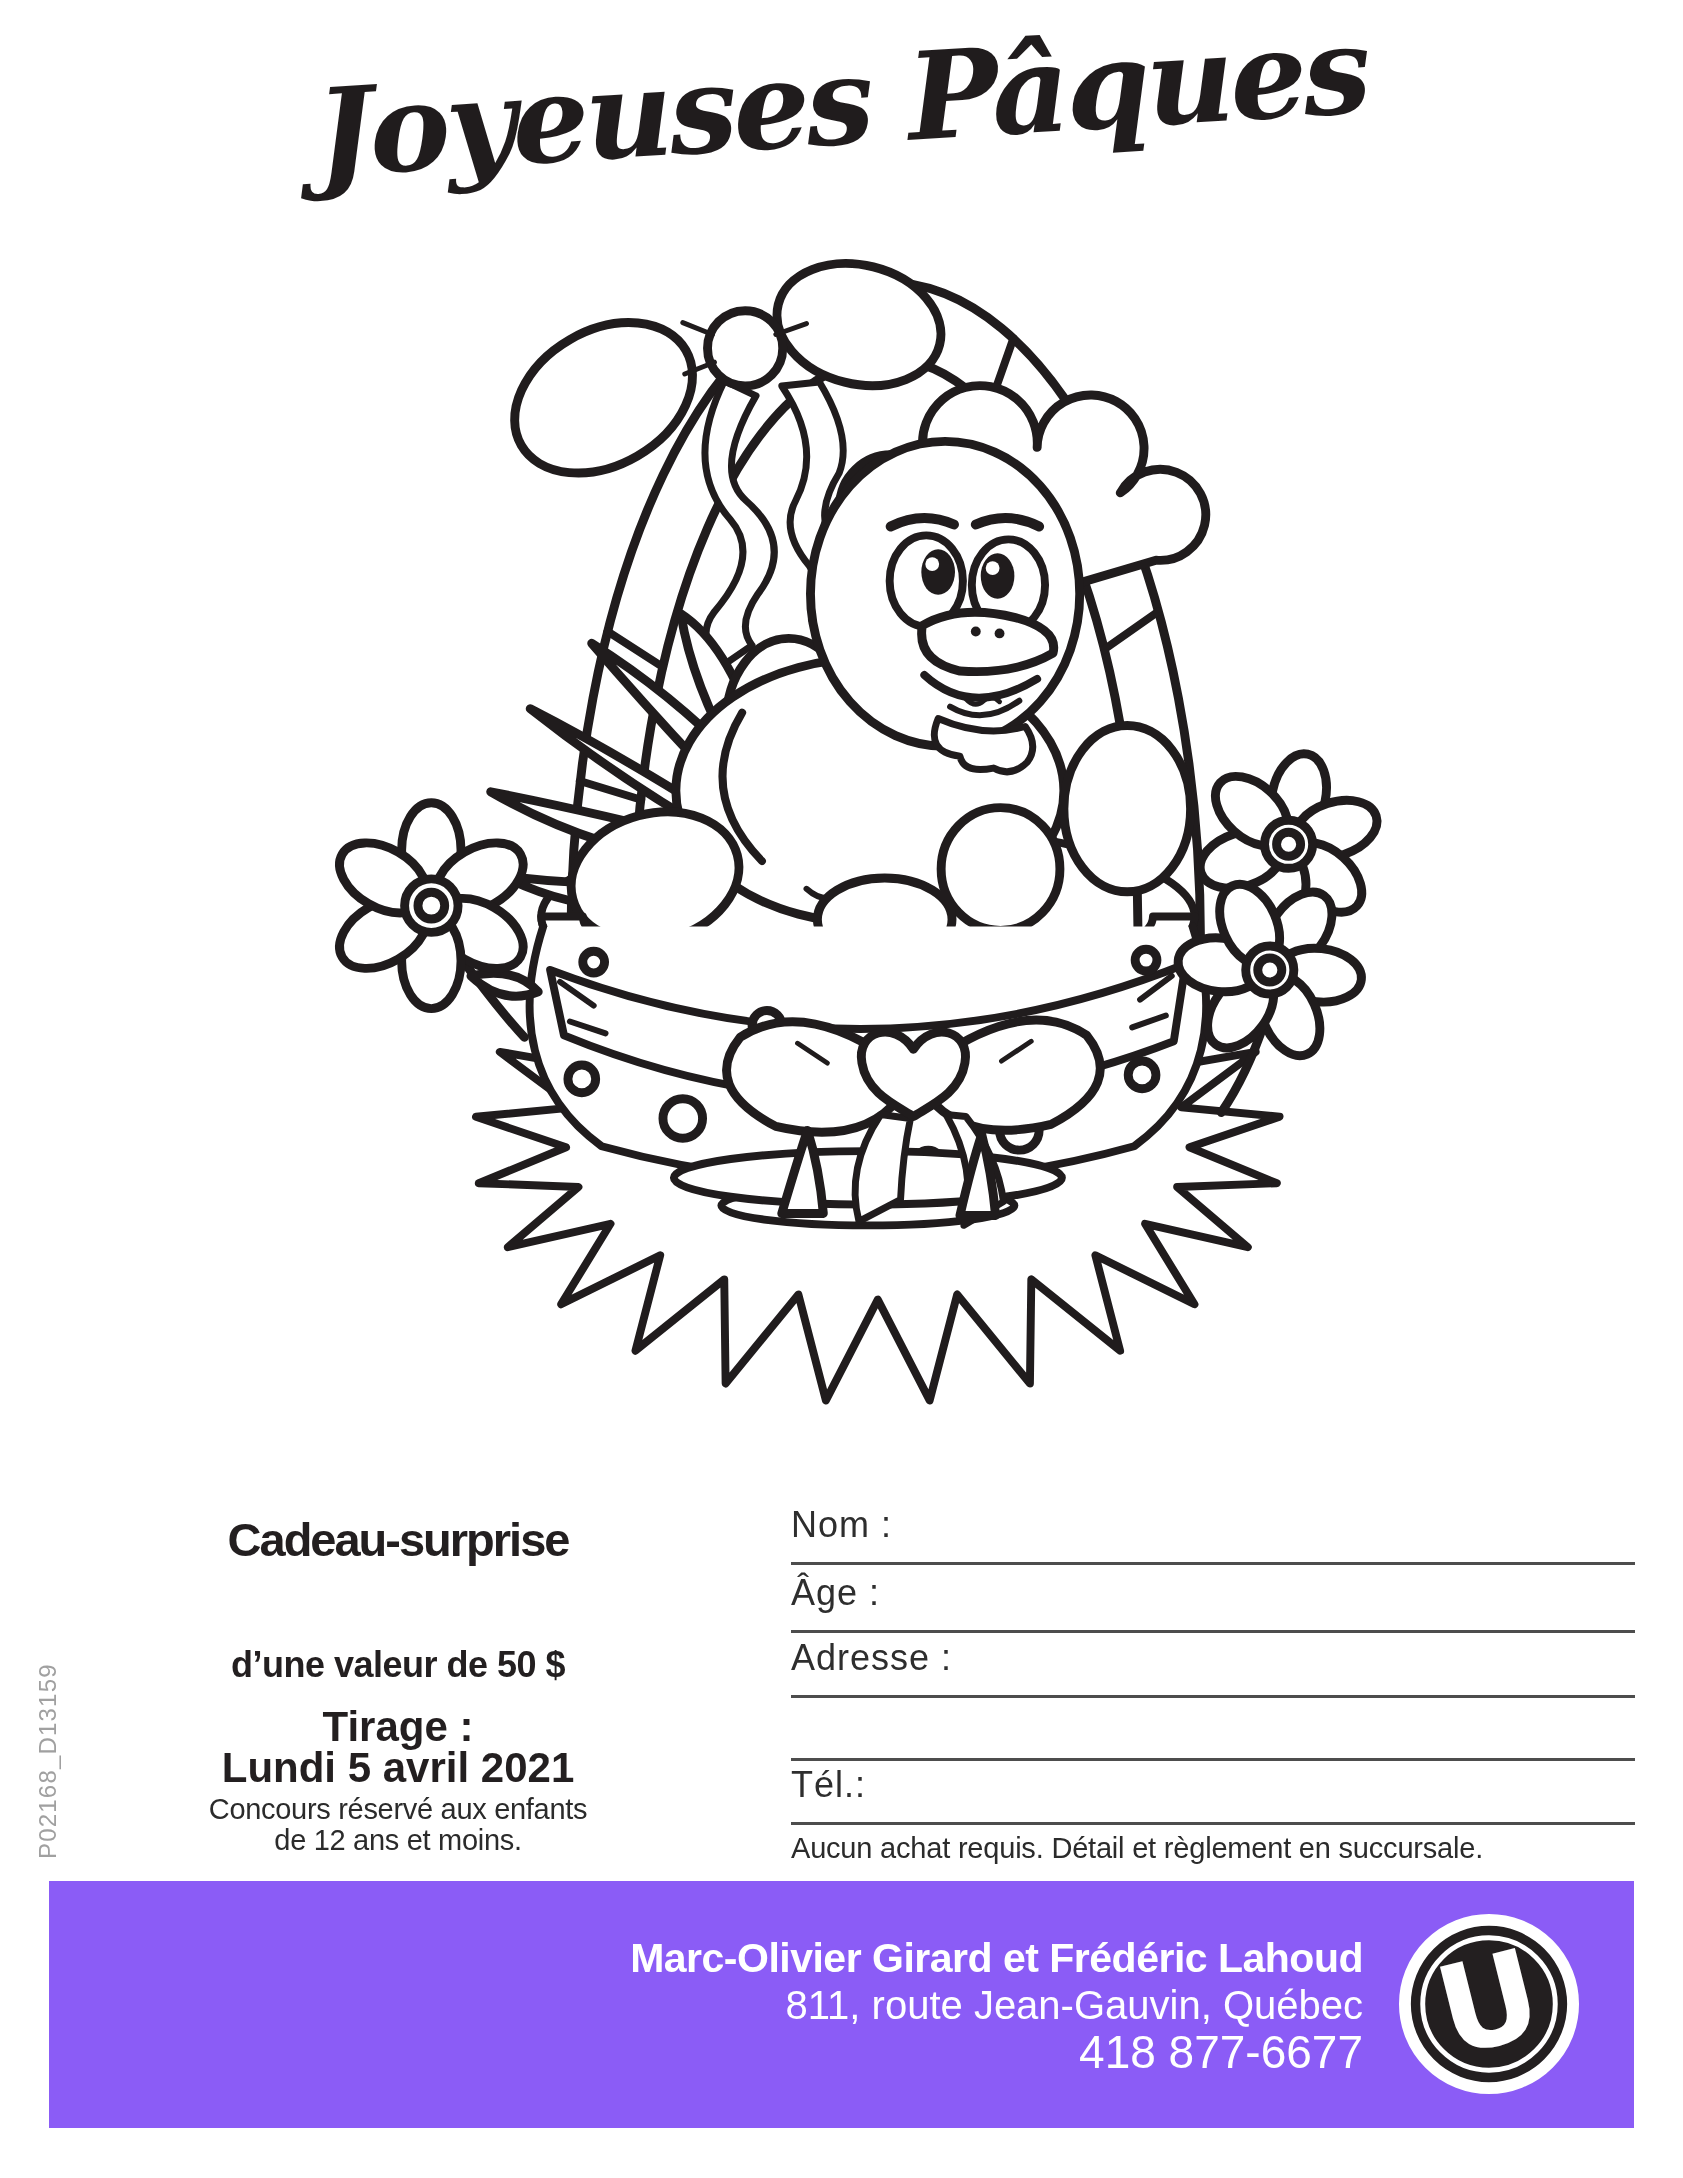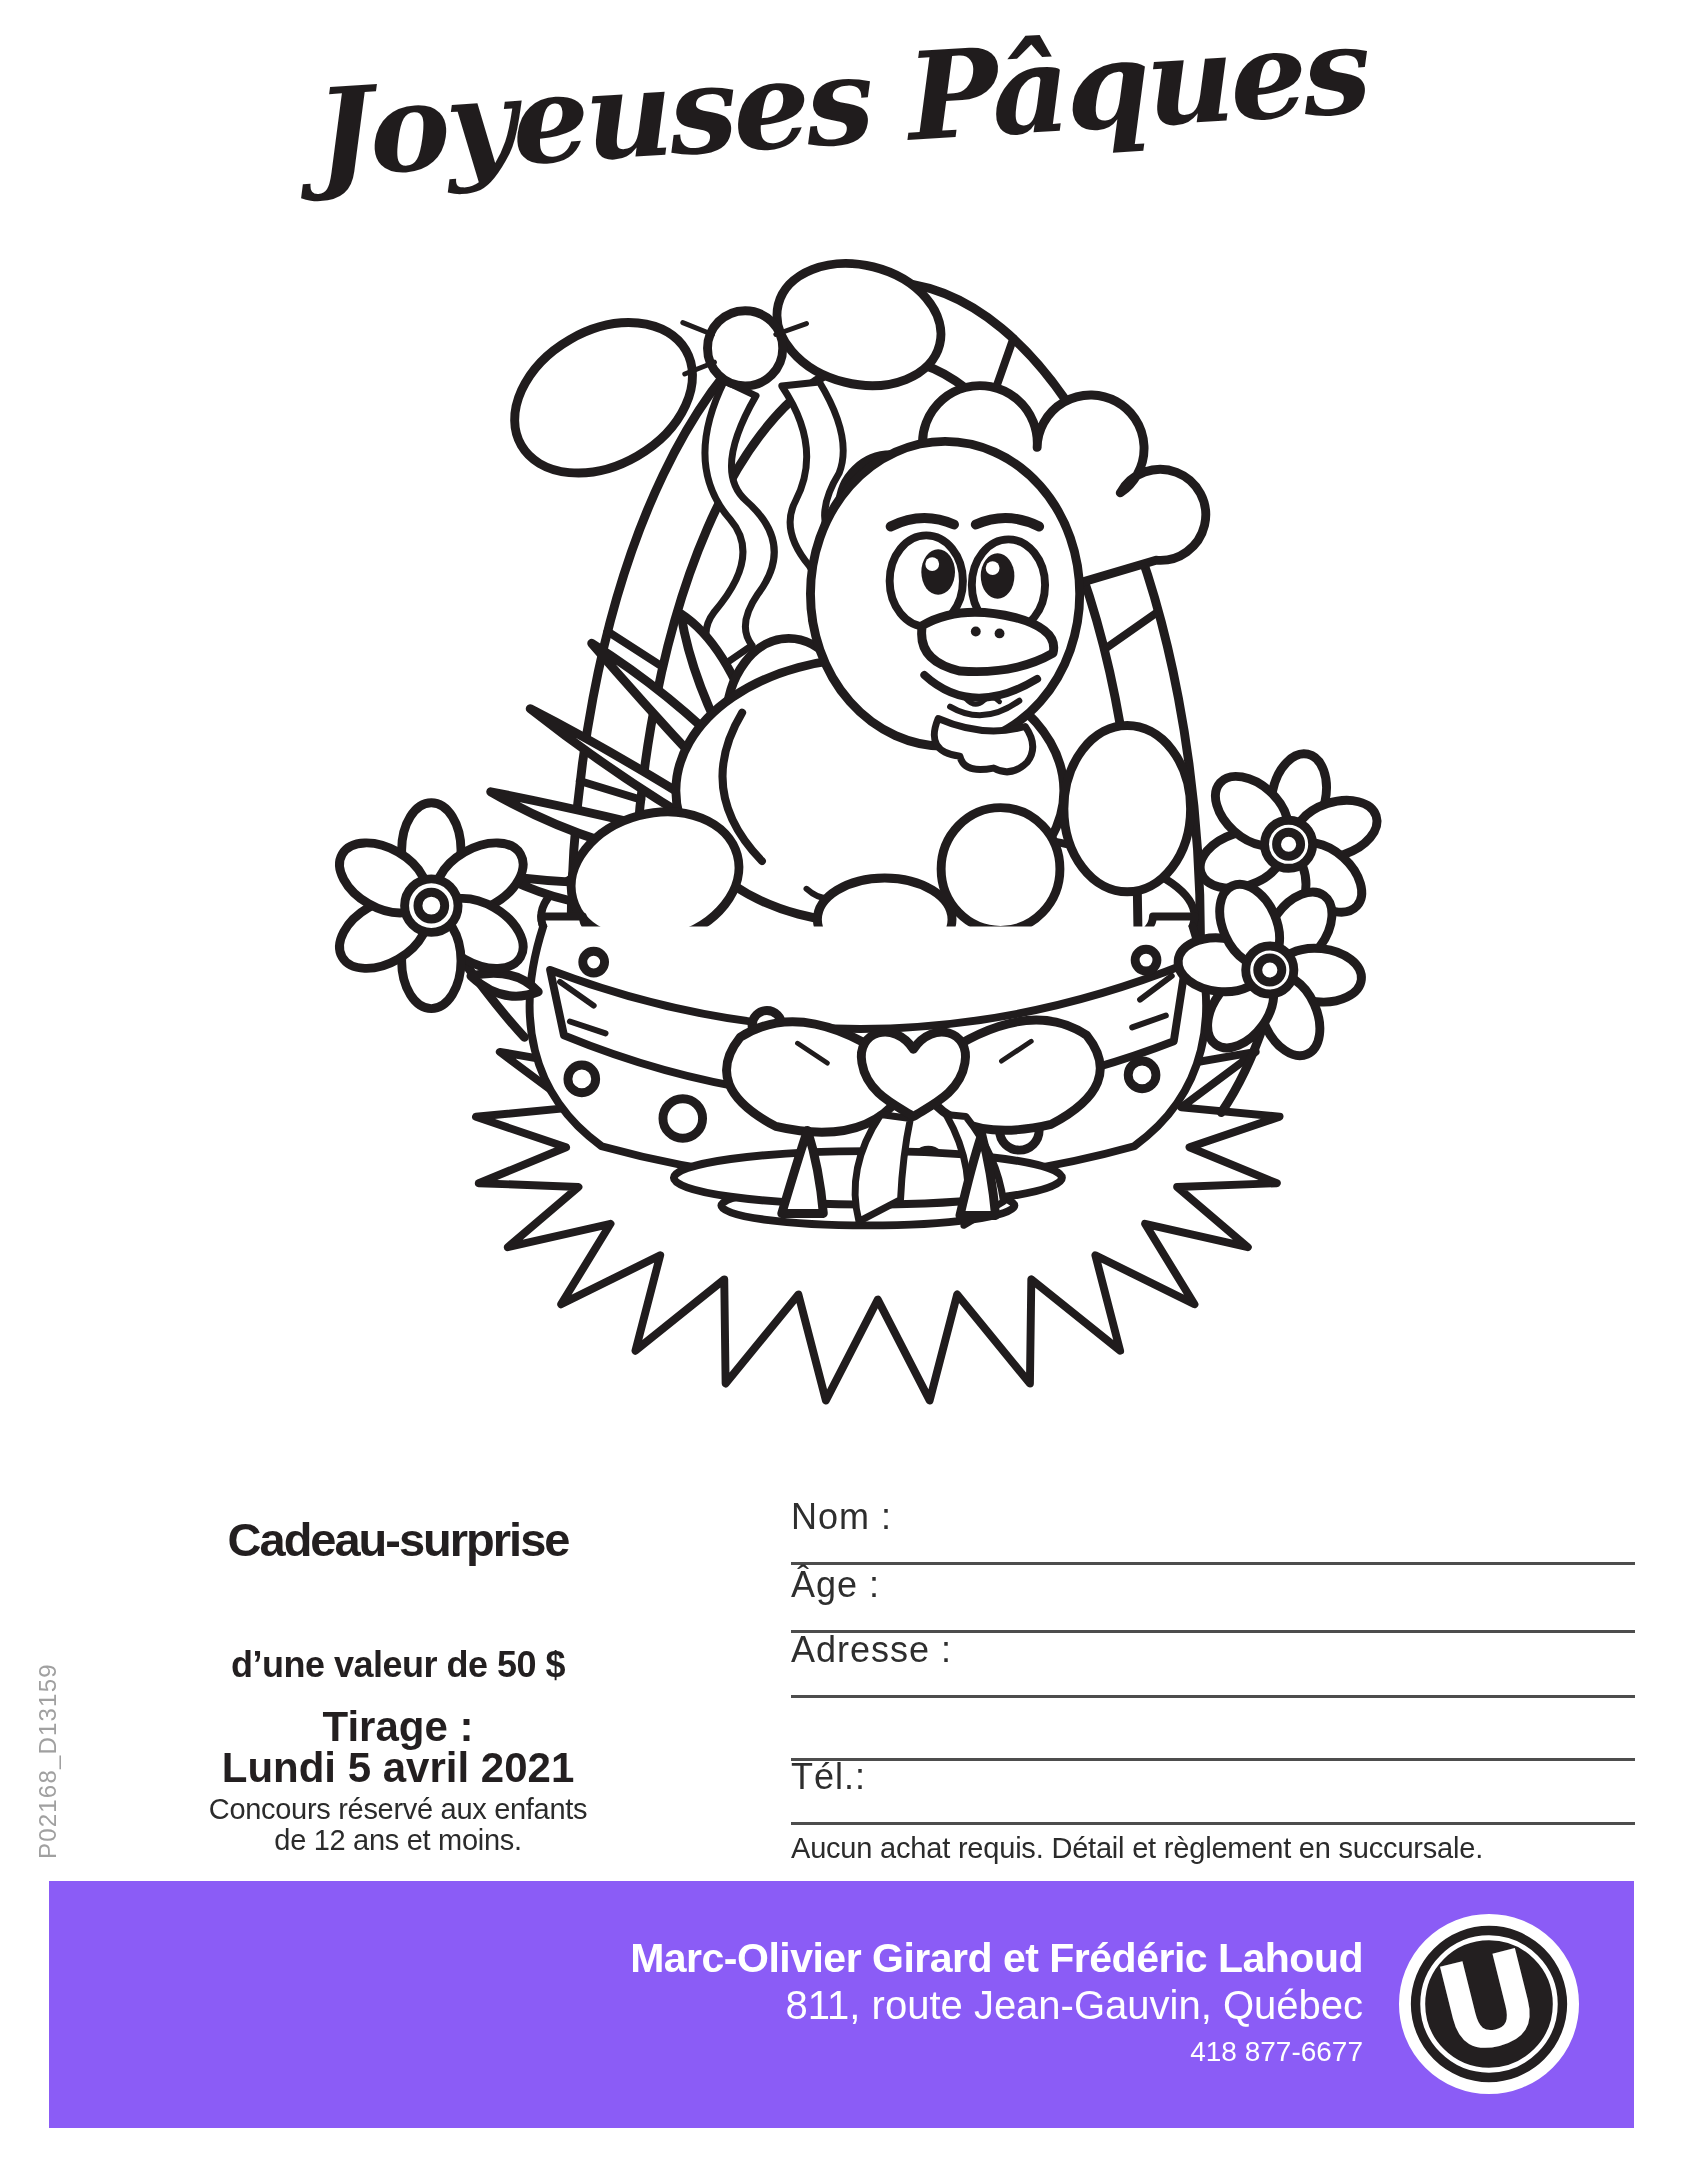--- a/index.html
+++ b/index.html
@@ -26,29 +26,29 @@
 
   .promo-item{position:absolute;left:87px;width:622px;text-align:center}
   .headline{top:1510px;font-size:47px;font-weight:700;line-height:59px;letter-spacing:-2px}
   .value-line{top:1644px;font-size:36px;font-weight:700;letter-spacing:-0.5px}
   .draw-label{top:1703px;font-size:42px;font-weight:700}
   .draw-date{top:1744px;font-size:42px;font-weight:700}
   .conditions{top:1794px;font-size:29px;line-height:31px;color:#2b2b2b;letter-spacing:-0.3px}
 
   .form-field{position:absolute;left:791px;width:844px;height:46px;box-sizing:content-box;
               border-bottom:3px solid #4d4d4d;display:flex;align-items:flex-end}
-  .form-field .flabel{font-size:36px;color:#2e2e2e;letter-spacing:1px;padding-bottom:24px}
+  .form-field .flabel{font-size:36px;color:#2e2e2e;letter-spacing:1px;padding-bottom:16px}
   .f-nom{top:1516px}.f-age{top:1584px}.f-adresse{top:1649px}.f-adresse2{top:1712px}.f-tel{top:1776px}
   .disclaimer{position:absolute;left:791px;top:1832px;font-size:29px;color:#2b2b2b;letter-spacing:-0.2px}
 
   .footer-bar{position:absolute;left:49px;top:1881px;width:1585px;height:247px;background:#8b5cf6}
   .footer-text{position:absolute;right:271px;top:54px;text-align:right;color:#fff;white-space:nowrap}
   .owners{font-size:41px;font-weight:700;line-height:47px;letter-spacing:-0.5px}
   .address{font-size:40px;line-height:47px}
-  .phone{font-size:28px;line-height:46px}
+  .phone{font-size:46px;line-height:46px}
   .logo{position:absolute;right:54px;top:32px;width:182px;height:182px}
 </style>
 </head>
 <body>
 
 <div class="page">
 
   <div class="title">Joyeuses Pâques</div>
 
   <svg class="illu" viewBox="0 0 1190 1300" role="img" aria-label="Easter chick sitting in a polka-dot basket full of eggs, with a striped handle, bows, daisies and spiky grass">

